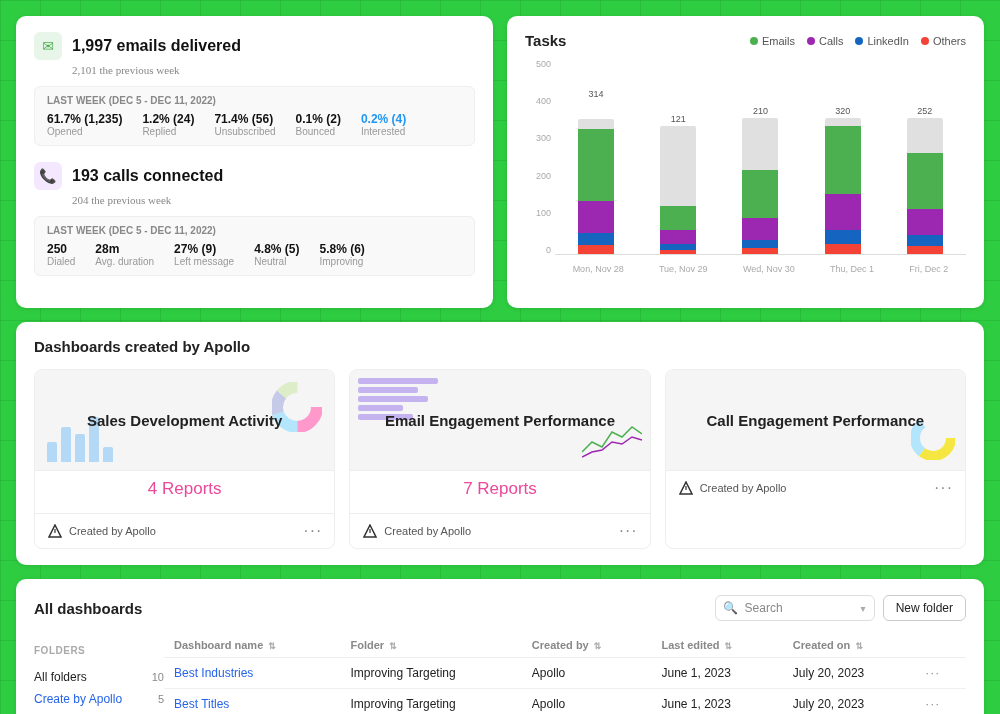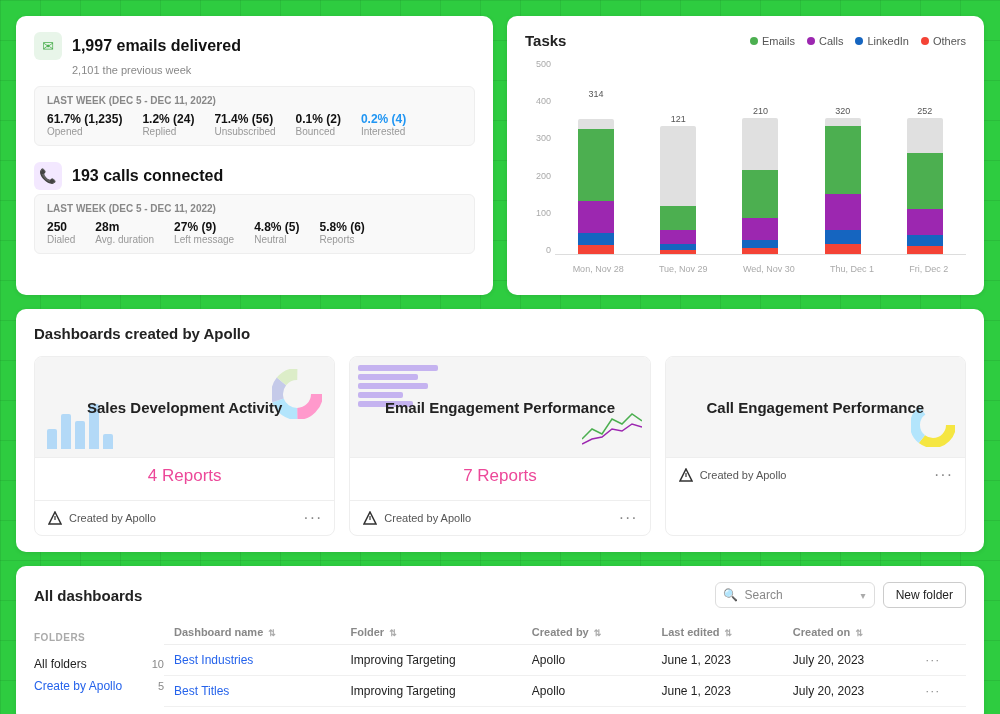--- a/index.html
+++ b/index.html
@@ -57,20 +57,21 @@
     .section-title {
       font-size: 16px;
       font-weight: 700;
       color: #111;
     }
     .section-sub {
       font-size: 11px;
       color: #888;
       margin-left: 38px;
       margin-bottom: 10px;
+      font-family: Liberation Serif, serif;
     }
     .stats-box {
       background: #f9f9f9;
       border: 1px solid #eee;
       border-radius: 6px;
       padding: 8px 12px;
       margin-bottom: 16px;
     }
     .stats-label {
       font-size: 10px;
@@ -478,20 +479,21 @@
             <div class="stat-value green">0.2% (4)</div>
             <div class="stat-name">Interested</div>
           </div>
         </div>
       </div>
 
       <div class="calls-header">
         <div class="phone-icon">📞</div>
         <span class="section-title">193 calls connected</span>
       </div>
+      <div class="section-sub">204 the previous week</div>
       <div class="stats-box">
         <div class="stats-label">LAST WEEK (DEC 5 - DEC 11, 2022)</div>
         <div class="stats-row">
           <div class="stat-item">
             <div class="stat-value">250</div>
             <div class="stat-name">Dialed</div>
           </div>
           <div class="stat-item">
             <div class="stat-value">28m</div>
             <div class="stat-name">Avg. duration</div>
@@ -499,21 +501,21 @@
           <div class="stat-item">
             <div class="stat-value">27% (9)</div>
             <div class="stat-name">Left message</div>
           </div>
           <div class="stat-item">
             <div class="stat-value">4.8% (5)</div>
             <div class="stat-name">Neutral</div>
           </div>
           <div class="stat-item">
             <div class="stat-value">5.8% (6)</div>
-            <div class="stat-name">Reports</div>
+            <div class="stat-name">Improving</div>
           </div>
         </div>
       </div>
     </div>
 
     <div class="card tasks-card">
       <div class="tasks-header">
         <span class="tasks-title">Tasks</span>
         <div class="legend">
           <div class="legend-item">

